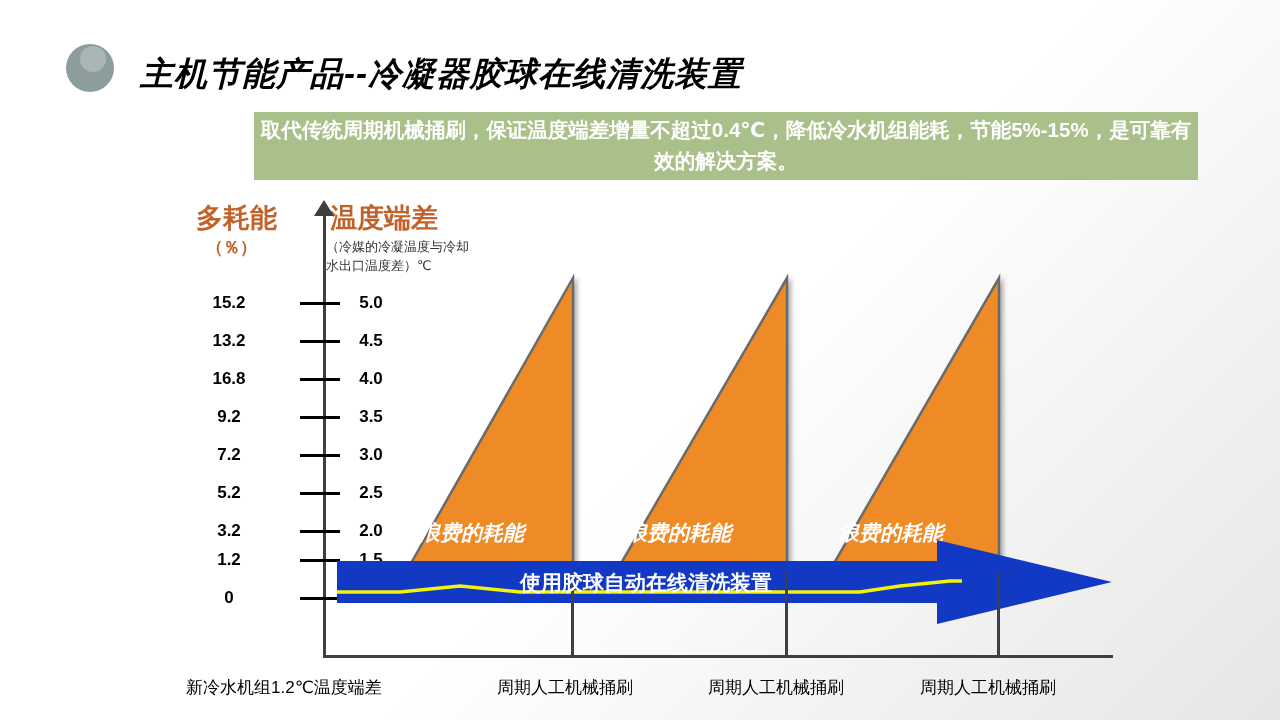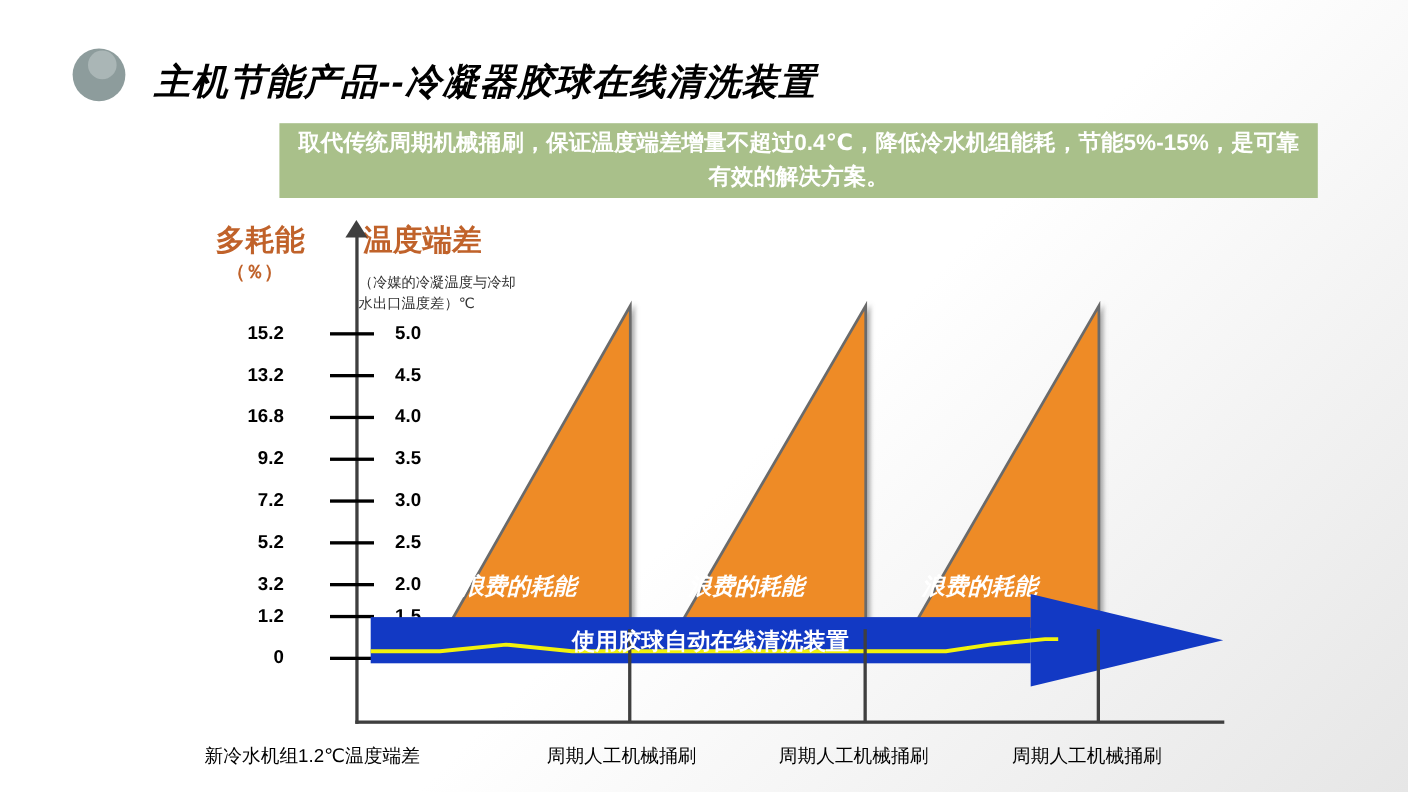--- a/index.html
+++ b/index.html
@@ -26,55 +26,54 @@
   }
   
   #banner{
     position:absolute;left:254px;top:112px;width:944px;height:68px;
     background:#a9c08a;
     display:flex;align-items:center;justify-content:center;
     box-shadow:0 0 0 0 rgba(0,0,0,0);
   }
   #banner-text{
     color:#ffffff;font-size:20.5px;font-weight:bold;line-height:1.5;
-    text-align:center;padding:0 16px;
+    text-align:center;padding:0 6px;
   }
   
   #y1-title{
     position:absolute;left:196px;top:200px;font-size:27px;font-weight:bold;color:#b5651d;
     color:#c0622a;
   }
   #y1-unit{
     position:absolute;left:206px;top:236px;font-size:17px;font-weight:bold;color:#c0622a;
   }
   #y2-title{
     position:absolute;left:330px;top:200px;font-size:27px;font-weight:bold;color:#c0622a;
   }
   #y2-sub{
     position:absolute;left:326px;top:238px;font-size:13px;color:#333;line-height:1.45;
     width:150px;
-    margin-top:10px;
   }
   
   #axis-v{
     position:absolute;left:323px;top:212px;width:3px;height:446px;background:#3f3f3f;
   }
   #axis-v-arrow{
     position:absolute;left:314px;top:200px;width:0;height:0;
     border-left:10px solid transparent;border-right:10px solid transparent;
     border-bottom:16px solid #3f3f3f;
   }
   #axis-h{
     position:absolute;left:323px;top:655px;width:790px;height:3px;background:#3f3f3f;
   }
   .tick-row{
     position:absolute;left:200px;width:180px;height:20px;
   }
   .tick-a{
-    position:absolute;left:0;width:58px;text-align:right;
+    position:absolute;left:0;width:58px;text-align:center;
     font-size:17px;font-weight:bold;color:#000;
   }
   .tick-mark{
     position:absolute;left:100px;top:9px;width:40px;height:3px;background:#000;
   }
   .tick-b{
     position:absolute;left:148px;width:46px;text-align:center;
     font-size:17px;font-weight:bold;color:#000;
   }
   

